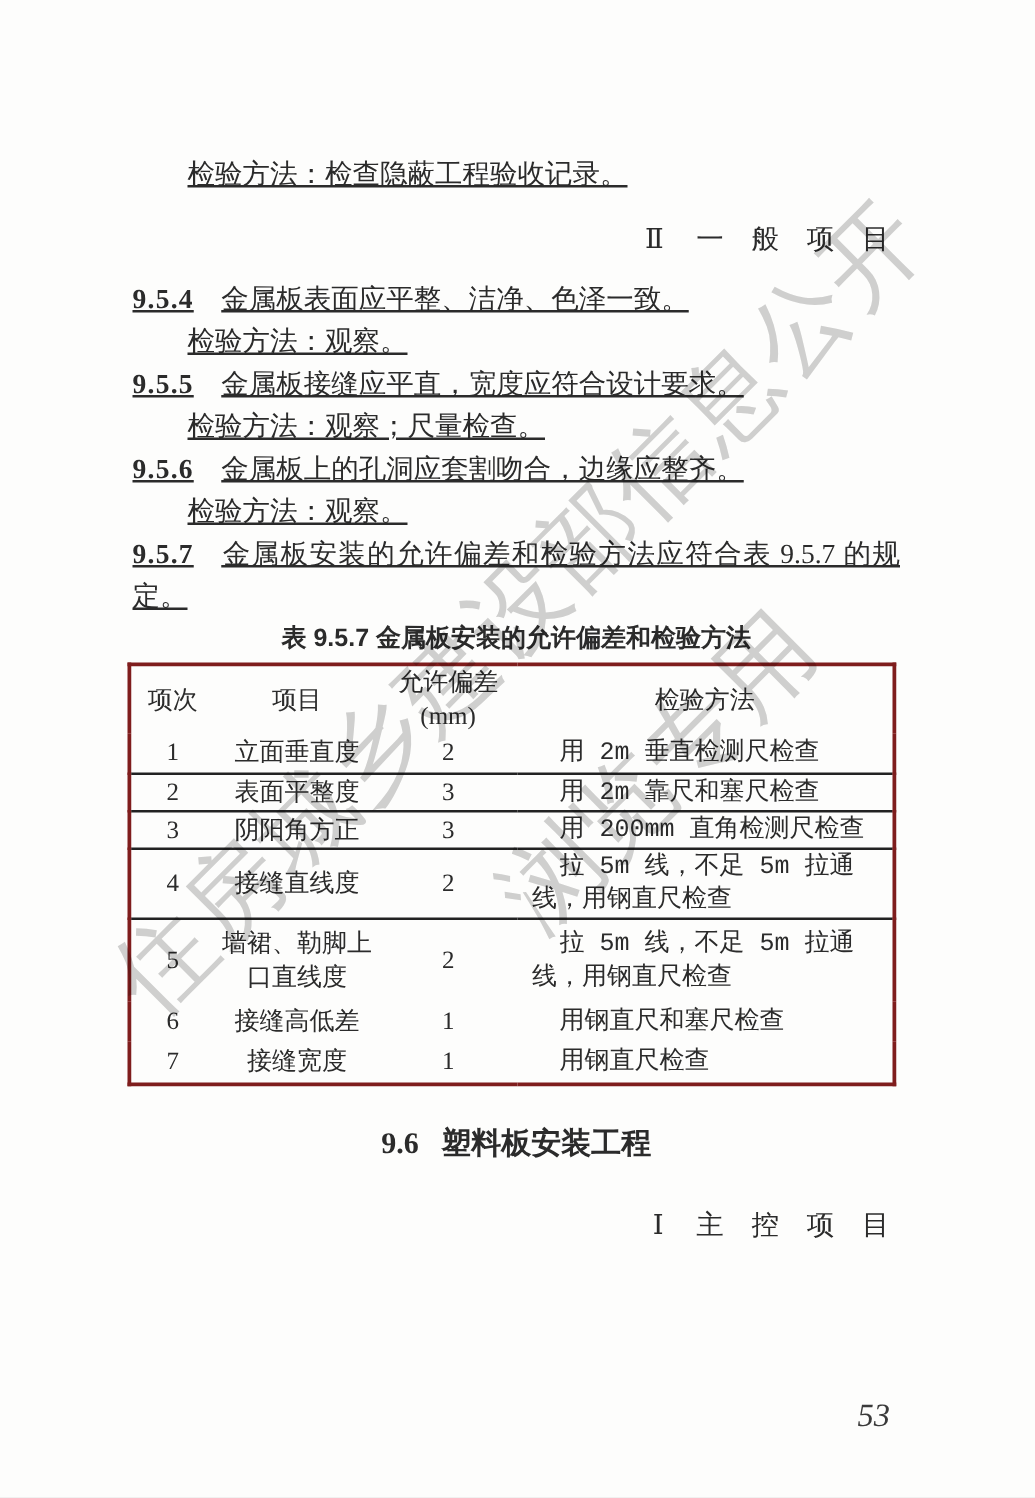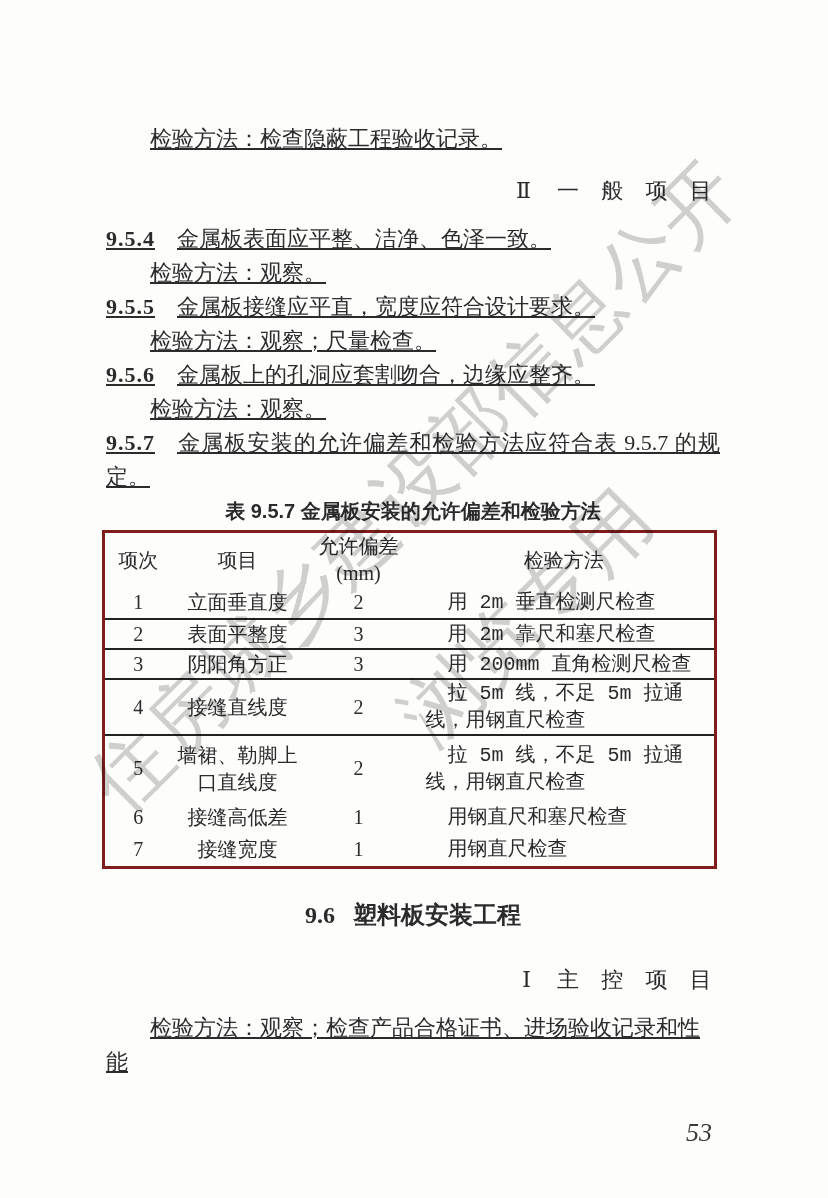--- a/index.html
+++ b/index.html
@@ -193,19 +193,18 @@
       </table>
 
     <div class="section-heading">
       <span class="snum">9.6</span><span>塑料板安装工程</span>
     </div>
 
     <div class="group-heading main-heading">
       <span class="numeral">Ⅰ</span><span class="gtitle">主 控 项 目</span>
     </div>
 
-    <p class="indent">检验方法：观察；检查产品合格证书、进场验收记录和性能</p>
 
   </div>
 
   <div class="page-number">53</div>
 
 </div>
 
 </body></html>

